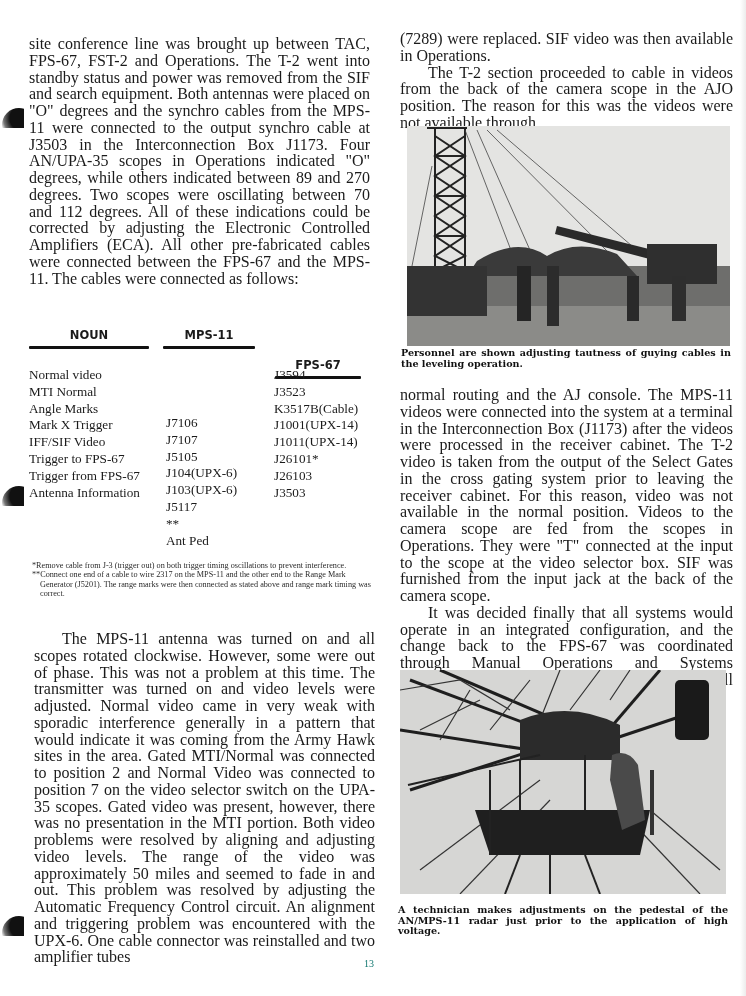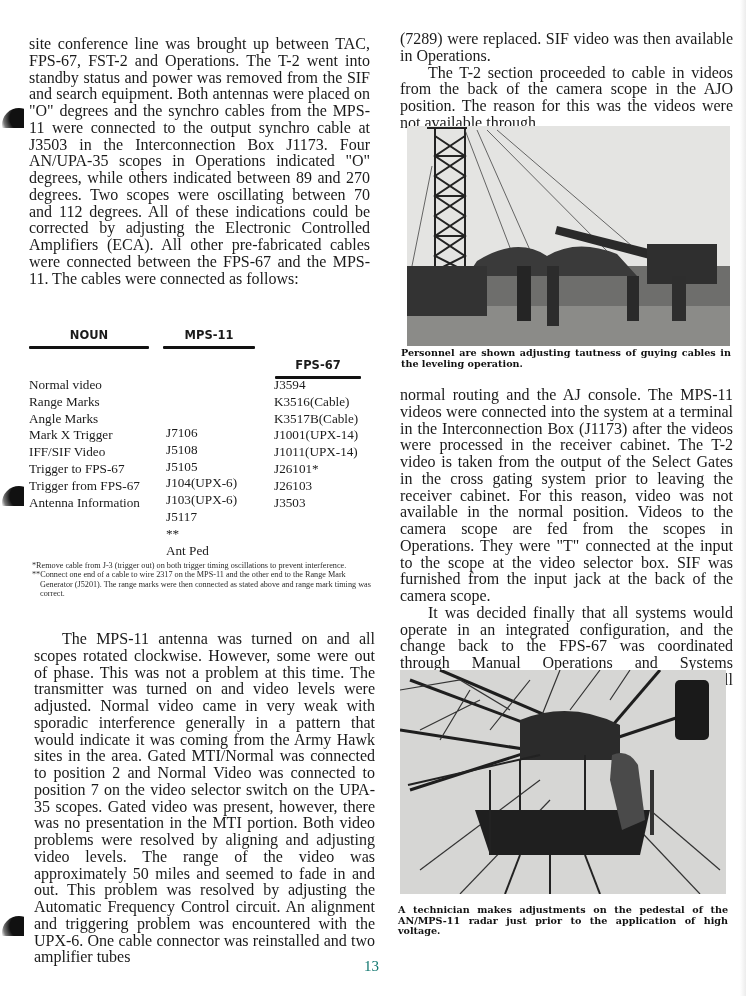--- a/index.html
+++ b/index.html
@@ -15,39 +15,39 @@
     
     #cable-table { position: absolute; left: 29px; top: 328px; width: 350px; }
     .thead { position: relative; height: 22px; font-family: "DejaVu Sans", sans-serif; font-weight: bold; font-size: 11.5px; }
     .th { position: absolute; top: 0; text-align: center; }
     .th .rule { display: block; height: 3px; background: #111; margin-top: 4px; border-radius: 1px; }
     .th-noun { left: 0; width: 120px; }
     .th-mps { left: 134px; width: 92px; }
     .th-fps { left: 246px; width: 86px; margin-top: 30px; }
     .trows { position: absolute; top: 33px; left: 0; width: 360px; font-size: 13.2px; line-height: 16.8px; }
     .trow { position: relative; height: 16.8px; white-space: nowrap; }
-    .trow span { position: absolute; top: 16px; }
+    .trow span { position: absolute; top: 6px; }
     .c-noun { left: 0; }
     .c-mps { left: 137px; margin-top: 48px; }
     .c-fps { left: 245px; }
 
     #footnotes { position: absolute; left: 32px; top: 529px; width: 340px; font-size: 8.2px; line-height: 9.3px; color: #2a2a2a; margin-top: 32px; }
     #footnotes p { margin: 0; padding-left: 8px; text-indent: -8px; }
 
     
     .photo { position: absolute; background: #8a8a8a; overflow: hidden; }
     #photo-1 { left: 407px; top: 126px; width: 323px; height: 220px; background: #e7e7e5; }
     #photo-2 { left: 400px; top: 670px; width: 326px; height: 224px; background: #d8d8d6; }
     .photo svg { display: block; width: 100%; height: 100%; }
 
     .caption { position: absolute; font-family: "DejaVu Serif", serif; font-weight: bold; font-size: 9.6px; line-height: 10.6px; text-align: justify; color: #111; }
     #caption-1 { left: 401px; top: 348px; width: 330px; }
     #caption-2 { left: 398px; top: 905px; width: 330px; }
 
-    #page-number { position: absolute; left: 364px; top: 958px; font-size: 15px; color: #0f766e; font-family: Liberation Serif, serif; }
+    #page-number { position: absolute; left: 364px; top: 958px; font-size: 10px; color: #0f766e; font-family: Liberation Serif, serif; }
 
     .punch { position: absolute; left: 0; width: 22px; height: 20px; }
     .punch::before { content: ""; position: absolute; left: 2px; top: 4px; width: 34px; height: 34px; border-radius: 50%; background: radial-gradient(circle at 60% 30%, #111 0 40%, #777 60%, transparent 72%); clip-path: inset(0 12px 14px 0); }
     #punch-1 { top: 104px; }
     #punch-2 { top: 482px; }
     #punch-3 { top: 912px; }
 
     #right-edge { position: absolute; right: 0; top: 0; width: 6px; height: 996px; background: linear-gradient(to right, #ffffff, #ececec); }
   </style>
 </head>
@@ -69,23 +69,23 @@
     <div class="th th-mps"><span>MPS-11</span><span class="rule"></span></div>
     <div class="th th-fps"><span>FPS-67</span><span class="rule"></span></div>
   </div>
   <div class="trows">
     <div class="trow">
         <span class="c-noun">Normal video</span>
         <span class="c-mps">J7106</span>
         <span class="c-fps">J3594</span>
       </div>
     <div class="trow">
-        <span class="c-noun">Range Marks</span>
-        <span class="c-mps">J5108</span>
-        <span class="c-fps">K3516(Cable)</span>
+        <span class="c-noun">MTI Normal</span>
+        <span class="c-mps">J7107</span>
+        <span class="c-fps">J3523</span>
       </div>
     <div class="trow">
         <span class="c-noun">Angle Marks</span>
         <span class="c-mps">J5105</span>
         <span class="c-fps">K3517B(Cable)</span>
       </div>
     <div class="trow">
         <span class="c-noun">Mark X Trigger</span>
         <span class="c-mps">J104(UPX-6)</span>
         <span class="c-fps">J1001(UPX-14)</span>

